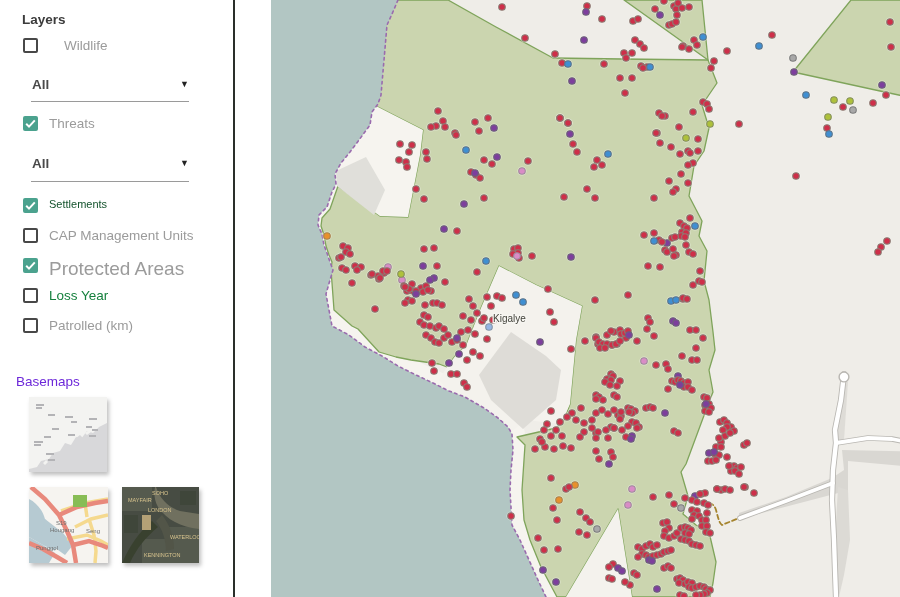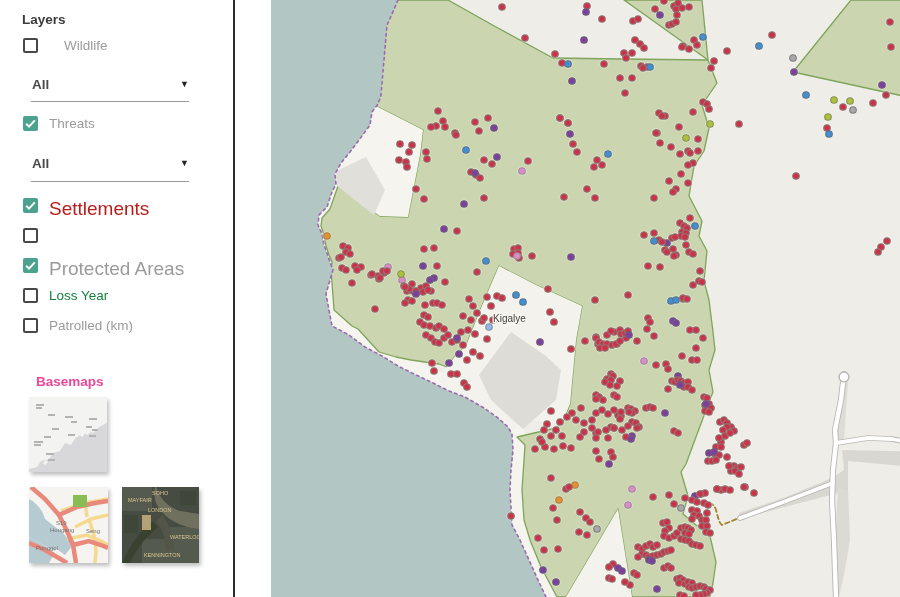--- a/index.html
+++ b/index.html
@@ -16,31 +16,32 @@
 <div style="position:absolute;left:23px;top:116px;width:15px;height:15px;background:#4ba28e;border-radius:2px;"><svg width="15" height="15" viewBox="0 0 15 15">
         <path d="M3.2,7.8 L6,10.6 L11.8,4.4" stroke="#fff" stroke-width="2" fill="none"></path>
       </svg></div>
     <div style="position:absolute;left:49px;top:116px;font-size:13.5px;color:#9b9b9b;">Threats</div>
 <div style="position:absolute;left:32px;top:156px;font-size:13.5px;color:#4a4a4a;font-weight:bold;">All</div>
     <div style="position:absolute;left:180px;top:158px;font-size:9px;color:#222;">▼</div>
     <div style="position:absolute;left:31px;top:181px;width:158px;height:1px;background:#9a9a9a;"></div>
 <div style="position:absolute;left:23px;top:198px;width:15px;height:15px;background:#4ba28e;border-radius:2px;"><svg width="15" height="15" viewBox="0 0 15 15">
         <path d="M3.2,7.8 L6,10.6 L11.8,4.4" stroke="#fff" stroke-width="2" fill="none"></path>
       </svg></div>
-    <div style="position:absolute;left:49px;top:198px;font-size:19px;color:#b91c1c;">Settlements</div>
+    <div style="position:absolute;left:49px;top:198px;font-size:11px;color:#14532d;">Settlements</div>
 <div style="position:absolute;left:23px;top:228px;width:15px;height:15px;background:#fff;border:2px solid #484848;border-radius:2px;"></div>
+    <div style="position:absolute;left:49px;top:228px;font-size:13.5px;color:#9b9b9b;">CAP Management Units</div>
 <div style="position:absolute;left:23px;top:258px;width:15px;height:15px;background:#4ba28e;border-radius:2px;"><svg width="15" height="15" viewBox="0 0 15 15">
         <path d="M3.2,7.8 L6,10.6 L11.8,4.4" stroke="#fff" stroke-width="2" fill="none"></path>
       </svg></div>
     <div style="position:absolute;left:49px;top:258px;font-size:19px;color:#9b9b9b;">Protected Areas</div>
 <div style="position:absolute;left:23px;top:288px;width:15px;height:15px;background:#fff;border:2px solid #484848;border-radius:2px;"></div>
     <div style="position:absolute;left:49px;top:288px;font-size:13.5px;color:#15803d;">Loss Year</div>
 <div style="position:absolute;left:23px;top:318px;width:15px;height:15px;background:#fff;border:2px solid #484848;border-radius:2px;"></div>
     <div style="position:absolute;left:49px;top:318px;font-size:13.5px;color:#9b9b9b;">Patrolled (km)</div>
-<div style="position:absolute;left:36px;top:374px;font-size:13.5px;color:#ec4899;font-weight:bold;">Basemaps</div>
+<div style="position:absolute;left:16px;top:374px;font-size:13.5px;color:#6d28d9;font-weight:normal;">Basemaps</div>
 <div style="position:absolute;left:29px;top:397px;box-shadow:2px 3px 4px rgba(0,0,0,0.25);line-height:0;"><svg width="78" height="75" viewBox="0 0 78 75">
         <rect width="78" height="75" fill="#f3f3f1"></rect>
         <path d="M78,26 L70,30 64,36 58,34 52,42 47,40 42,48 36,46 31,54 24,56 20,62 12,64 8,70 0,72 L0,75 L78,75 Z" fill="#d8d8da"></path>
         <path d="M30,56 l5,-5 4,4 -5,5z M46,42 l5,-4 3,3 -5,5z M20,64 l4,-4 3,3 -4,4z" fill="#d8d8da"></path>
         <path d="M14,66 l3,-3 2,2 -3,3z M56,36 l4,-3 2,2 -4,3z" fill="#f3f3f1"></path>
         <g fill="#b3b3b6">
           <rect x="7" y="7" width="8" height="2"></rect>
           <rect x="7" y="10" width="6" height="2"></rect>
           <rect x="19" y="17" width="7" height="2"></rect>
           <rect x="36" y="19" width="8" height="2"></rect>

